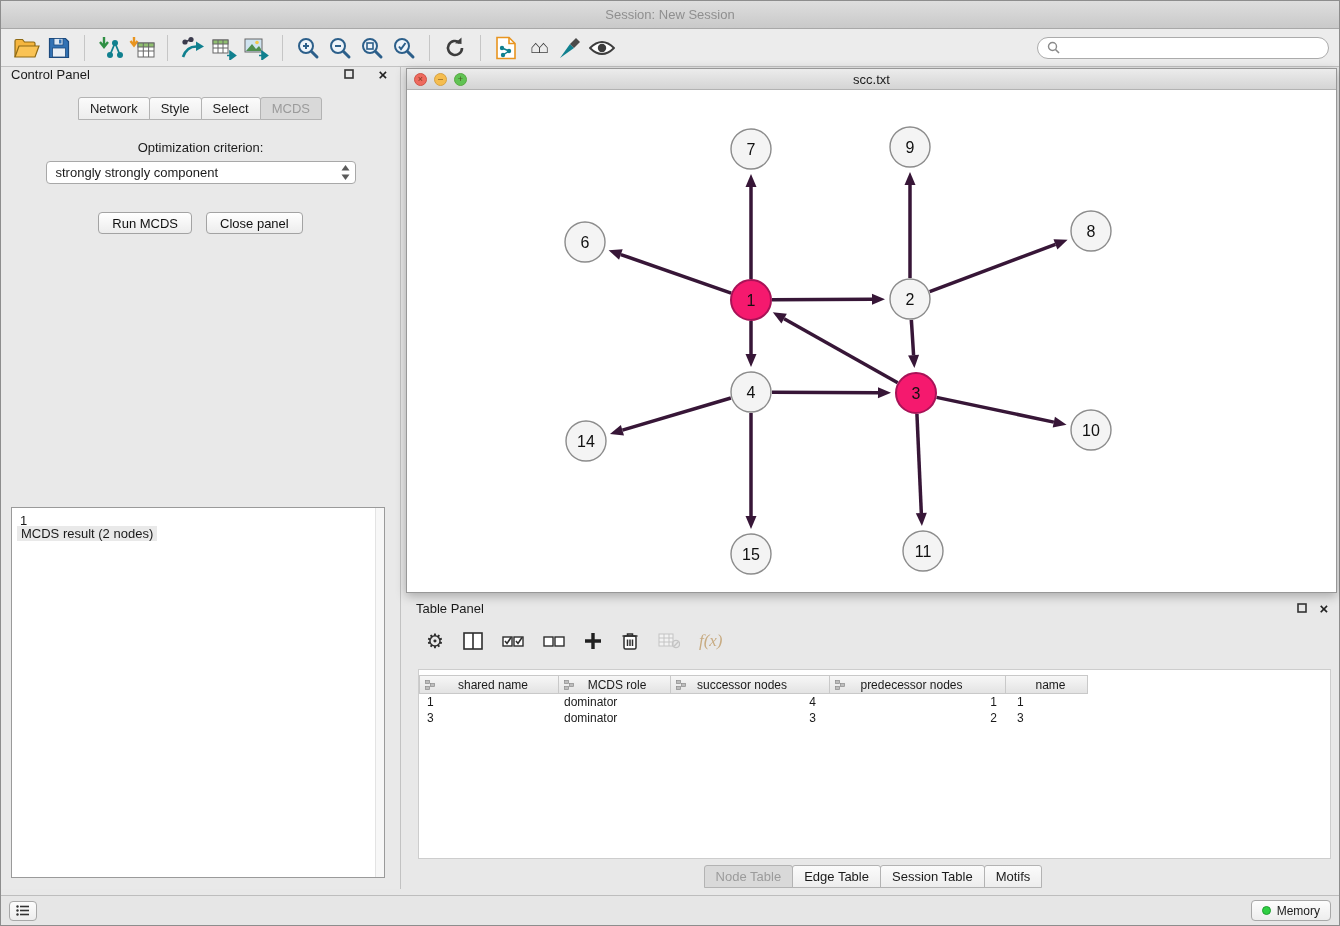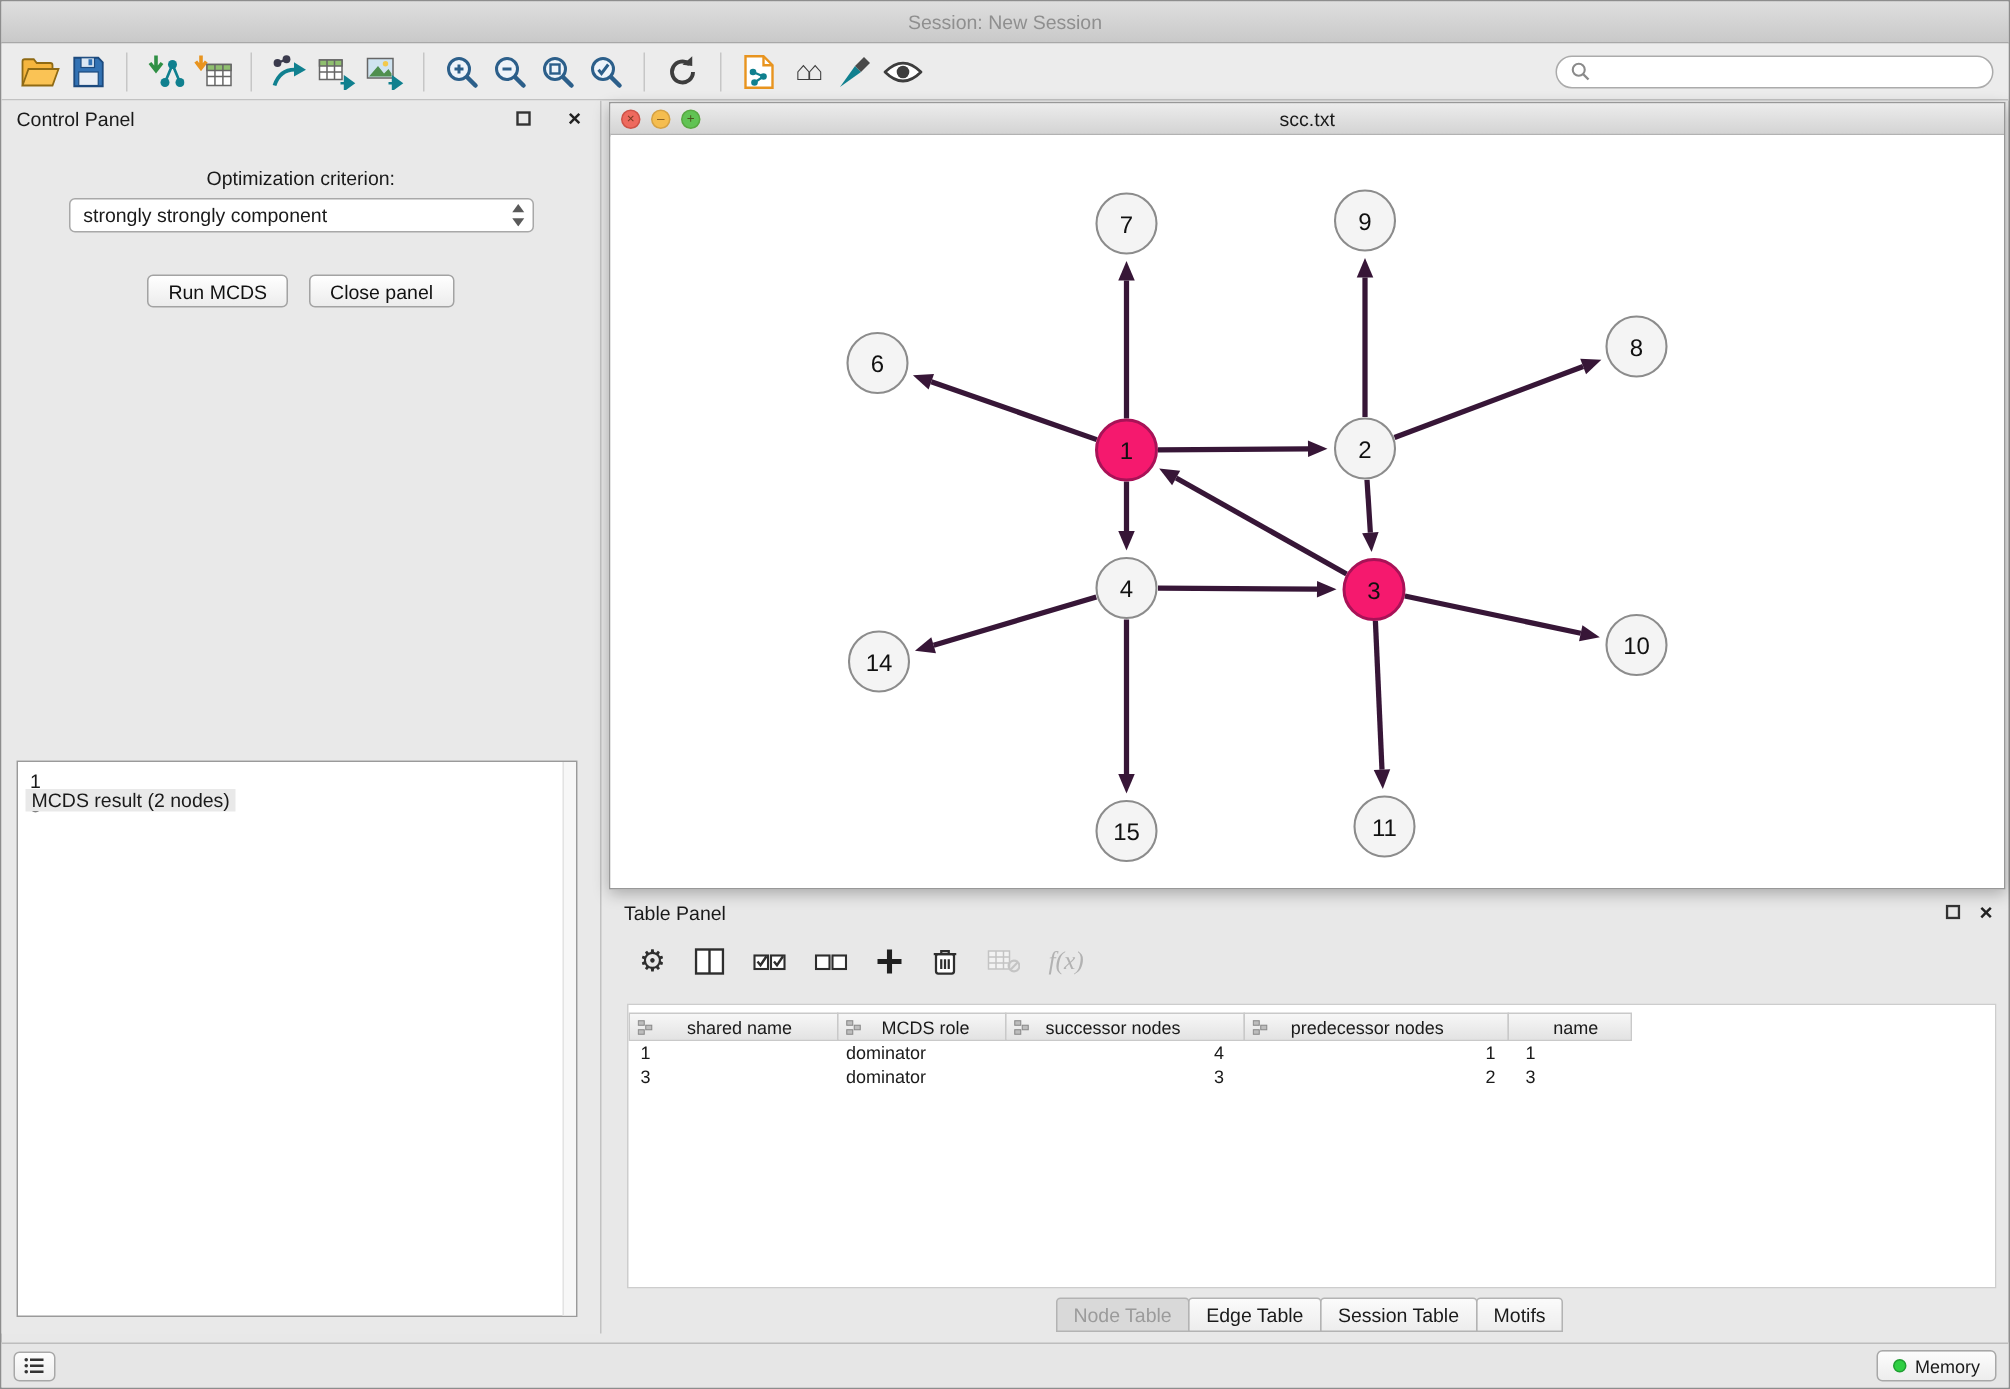--- a/index.html
+++ b/index.html
@@ -18,21 +18,21 @@
   .tsep { width:1px; height:26px; background:#c6c6c6; margin:0 9px; }
   .searchbox { margin-left:auto; width:292px; height:22px; background:#fff; border:1px solid #ababab;
     border-radius:12px; display:flex; align-items:center; padding:0 9px; gap:6px; }
   .searchbox input { border:none; outline:none; flex:1; font-size:12px; font-family:inherit; background:transparent; }
 
   .content { position:absolute; top:66px; left:0; right:0; bottom:30px; }
 
   
   .control-panel { position:absolute; left:0; top:0; width:400px; height:822px;
     background:#e9e9e9; border-right:1px solid #c2c2c2; }
-  .cp-header { height:24px; display:flex; align-items:center; padding:0 10px; font-size:13px; gap:20px; }
+  .cp-header { height:24px; display:flex; align-items:flex-start; padding:0 10px; font-size:13px; gap:20px; }
   .cp-header .sp { flex:1; }
   .winicon { display:flex; align-items:center; justify-content:center; width:14px; height:14px; }
   .closex { font-size:15px; font-weight:bold; color:#222; line-height:1; }
   .tabs-row { display:flex; justify-content:center; margin-top:6px; }
   .tab { padding:3px 11px; font-size:13px; background:linear-gradient(#fbfbfb,#ededed);
     border:1px solid #b3b3b3; margin-left:-1px; border-radius:3px 3px 0 0; color:#1a1a1a; }
   .tab.active { background:#d9d9d9; color:#9b9b9b; }
   .opt-label { margin-top:20px; font-size:13px; text-align:center; }
   .dropdown { margin:6px auto 0; width:310px; height:23px; background:#fff; border:1px solid #a8a8a8;
     border-radius:4px; display:flex; align-items:center; padding:0 5px 0 9px; font-size:13px; }
@@ -60,21 +60,21 @@
   .light.yellow { background:#f5bd4f; border:1px solid #d6a243; }
   .light.green { background:#61c354; border:1px solid #58a942; }
   .net-canvas { position:absolute; top:22px; left:0; right:0; bottom:0; background:#fff; }
 
   
   .table-panel { position:absolute; left:405px; top:529px; width:935px; height:295px; }
   .tp-header { height:24px; display:flex; align-items:center; padding:0 10px; font-size:13px; gap:8px; }
   .tp-header .sp { flex:1; }
   .tp-toolbar { height:42px; display:flex; align-items:center; gap:19px; padding-left:20px; }
   .dim { opacity:.45; }
-  .fx { font-family:"Liberation Serif", serif; font-style:italic; font-size:17px; color:#737373; }
+  .fx { font-family:"Liberation Serif", serif; font-style:italic; font-size:17px; color:#a16207; }
   .table-area { position:absolute; left:12px; top:73px; right:10px; height:190px;
     background:#fff; border:1px solid #cdcdcd; overflow:hidden; }
   .thead { display:flex; margin-top:5px; }
   .thcell { position:relative; height:19px; background:linear-gradient(#f7f7f7,#e3e3e3);
     border:1px solid #c9c9c9; margin-left:-1px; display:flex; align-items:center; font-size:12px; }
   .thcell:first-child { margin-left:0; }
   .thcell .sicon { position:absolute; left:5px; }
   .thcell .lbl { flex:1; text-align:center; }
   .trow { display:flex; height:16px; align-items:center; font-size:12px; }
   .tcell { height:16px; line-height:16px; white-space:nowrap; overflow:hidden; }
@@ -242,20 +242,26 @@
         <span>Control Panel</span>
         <span class="sp"></span>
         <span class="winicon">
           <svg width="10" height="10">
             <rect x="1" y="1" width="8" height="8" fill="none" stroke="#333" stroke-width="1.6"></rect>
           </svg>
         </span>
         <span class="winicon">
           <span class="closex">×</span>
         </span>
+      </div>
+      <div class="tabs-row">
+        <span class="tab">Network</span>
+        <span class="tab">Style</span>
+        <span class="tab">Select</span>
+        <span class="tab active">MCDS</span>
       </div>
       <div class="opt-label">Optimization criterion:</div>
       <div class="dropdown">
         <span>strongly strongly component</span>
         <span class="sp"></span>
         <svg width="9" height="15" viewBox="0 0 9 15">
           <path d="M4.5 0 L8.5 5.5 H0.5 z" fill="#5a5a5a"></path>
           <path d="M4.5 15 L0.5 9.5 H8.5 z" fill="#5a5a5a"></path>
         </svg>
       </div>

